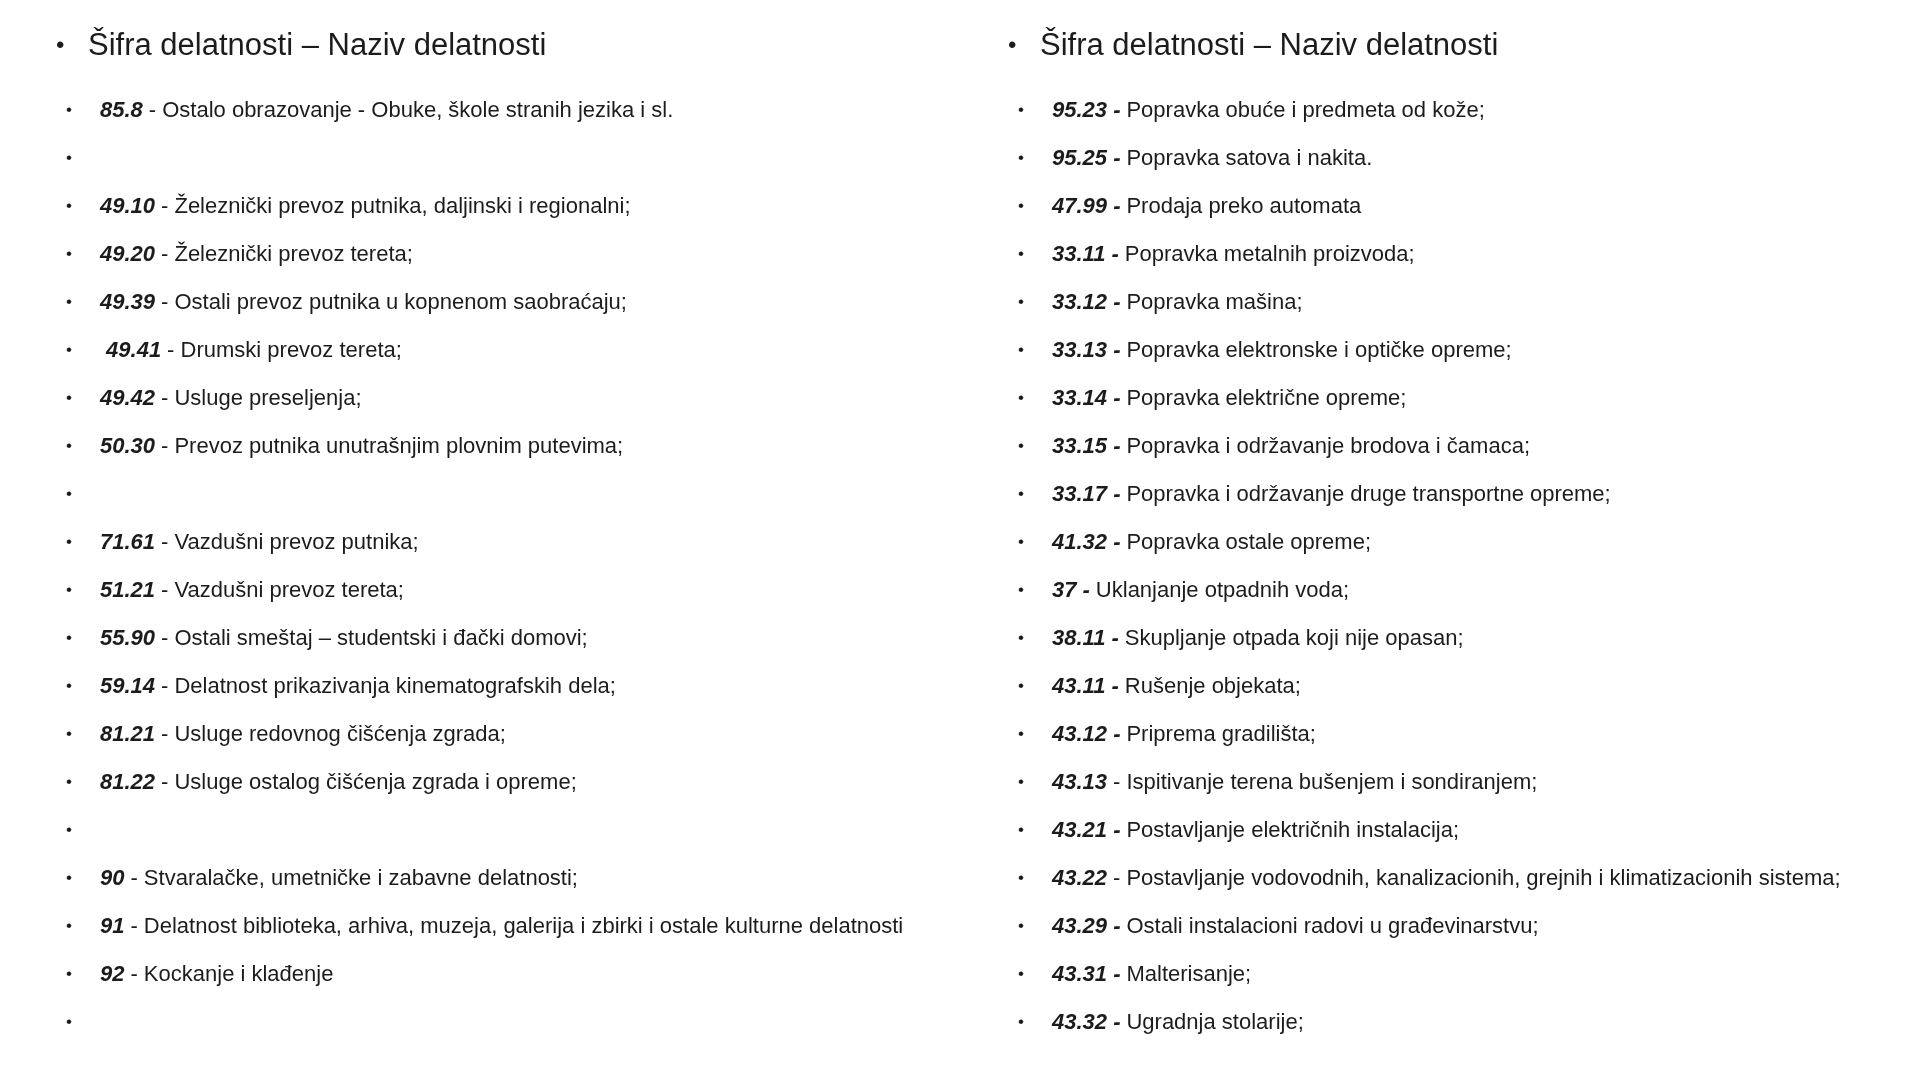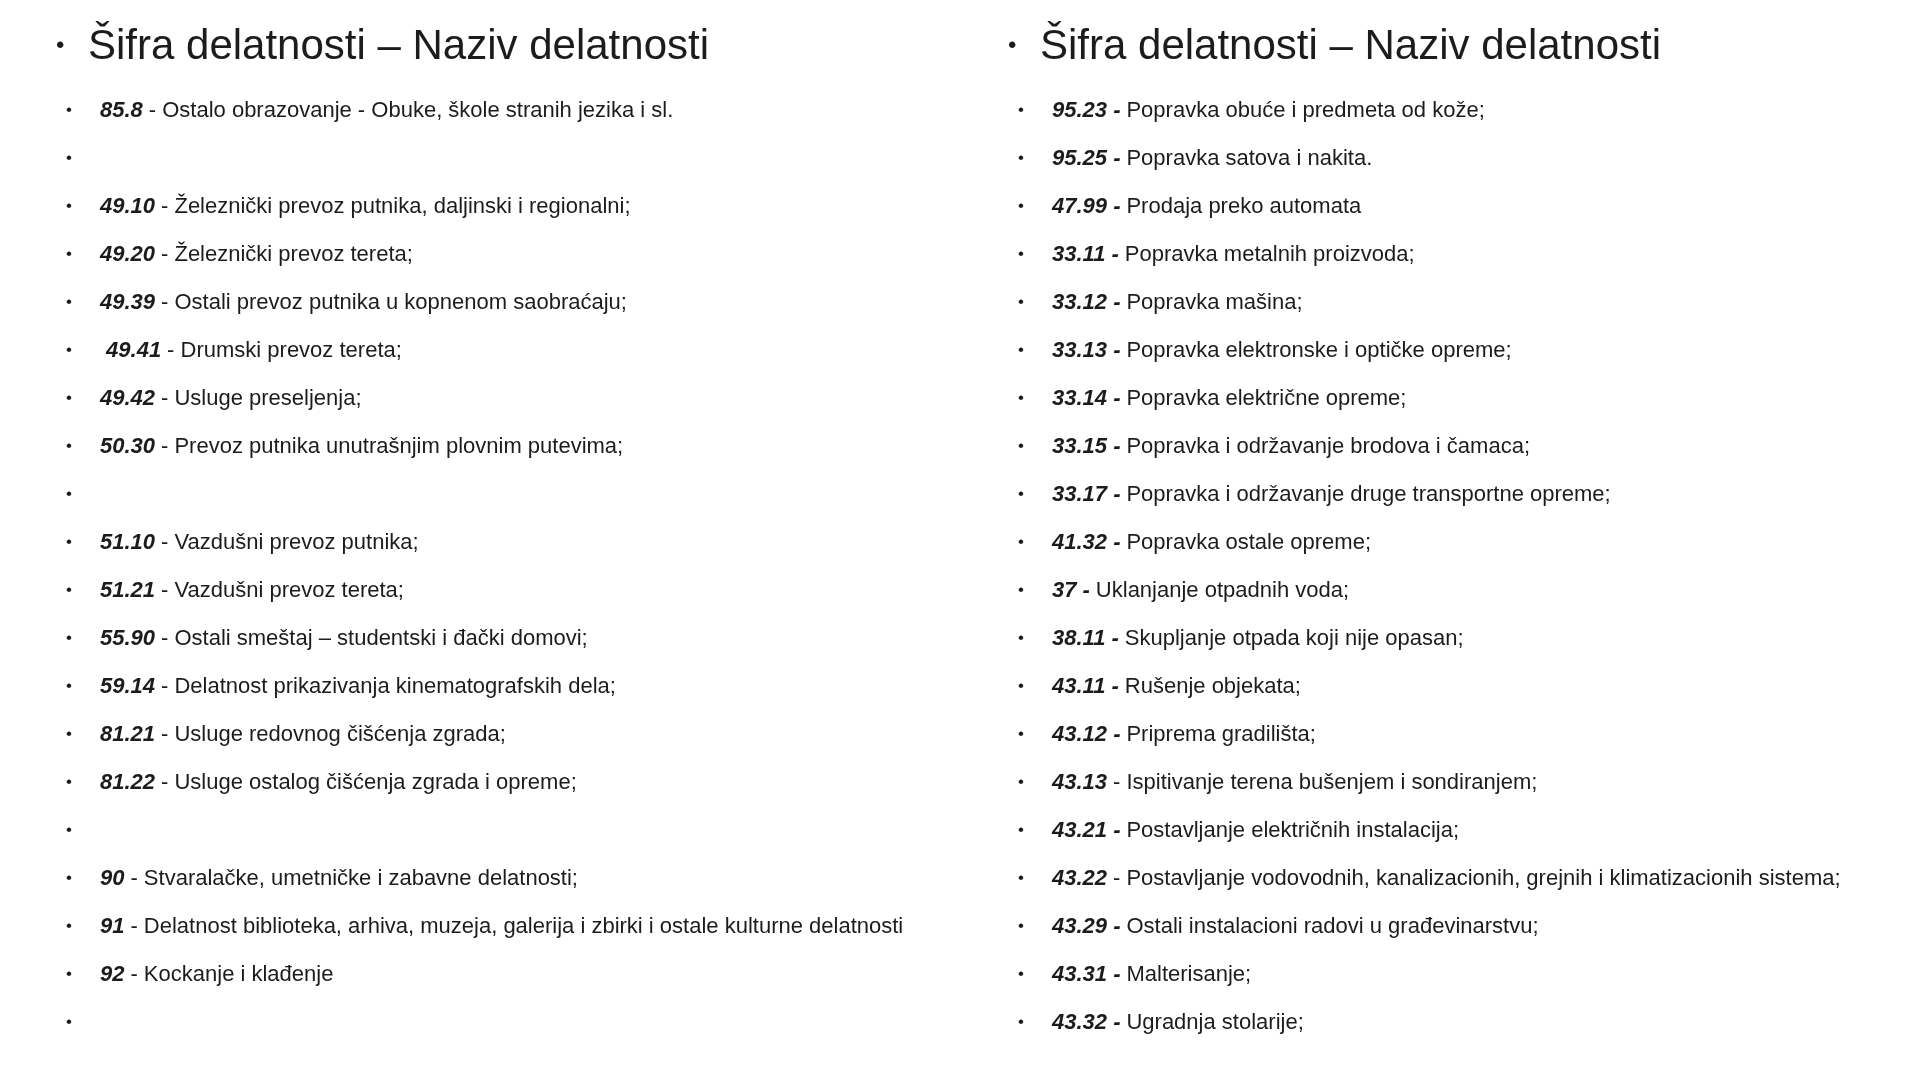--- a/index.html
+++ b/index.html
@@ -19,21 +19,21 @@
 
   .title-row {
     display: flex; align-items: flex-start;
     font-size: 31px; line-height: 38px;
   }
   .title-bullet {
     flex: 0 0 32px;
     font-size: 24px; line-height: 38px;
   }
   .col-title {
-    margin: 0; font-size: 42px; font-weight: 400; line-height: 38px;
+    margin: 0; font-size: 31px; font-weight: 400; line-height: 38px;
     letter-spacing: 0px;
   }
 
   ul.items { list-style: none; margin: 32px 0 0 0; padding: 0; }
   li.item {
     display: flex; align-items: flex-start;
     padding-left: 10px;
     margin-bottom: 21px;
     font-size: 22px; line-height: 27px;
   }
@@ -93,21 +93,21 @@
     <span class="item-bullet">•</span>
     <span class="txt"><b class="code">50.30</b><span class="desc">- Prevoz putnika unutrašnjim plovnim putevima;</span></span>
   </li>
 
   <li class="item">
     <span class="item-bullet">•</span>
   </li>
 
   <li class="item">
     <span class="item-bullet">•</span>
-    <span class="txt"><b class="code">51.10</b><span class="desc">- Vazdušni prevoz putnika;</span></span>
+    <span class="txt"><b class="code">71.61</b><span class="desc">- Vazdušni prevoz putnika;</span></span>
   </li>
 
   <li class="item">
     <span class="item-bullet">•</span>
     <span class="txt"><b class="code">51.21</b><span class="desc">- Vazdušni prevoz tereta;</span></span>
   </li>
 
   <li class="item">
     <span class="item-bullet">•</span>
     <span class="txt"><b class="code">55.90</b><span class="desc">- Ostali smeštaj – studentski i đački domovi;</span></span>

